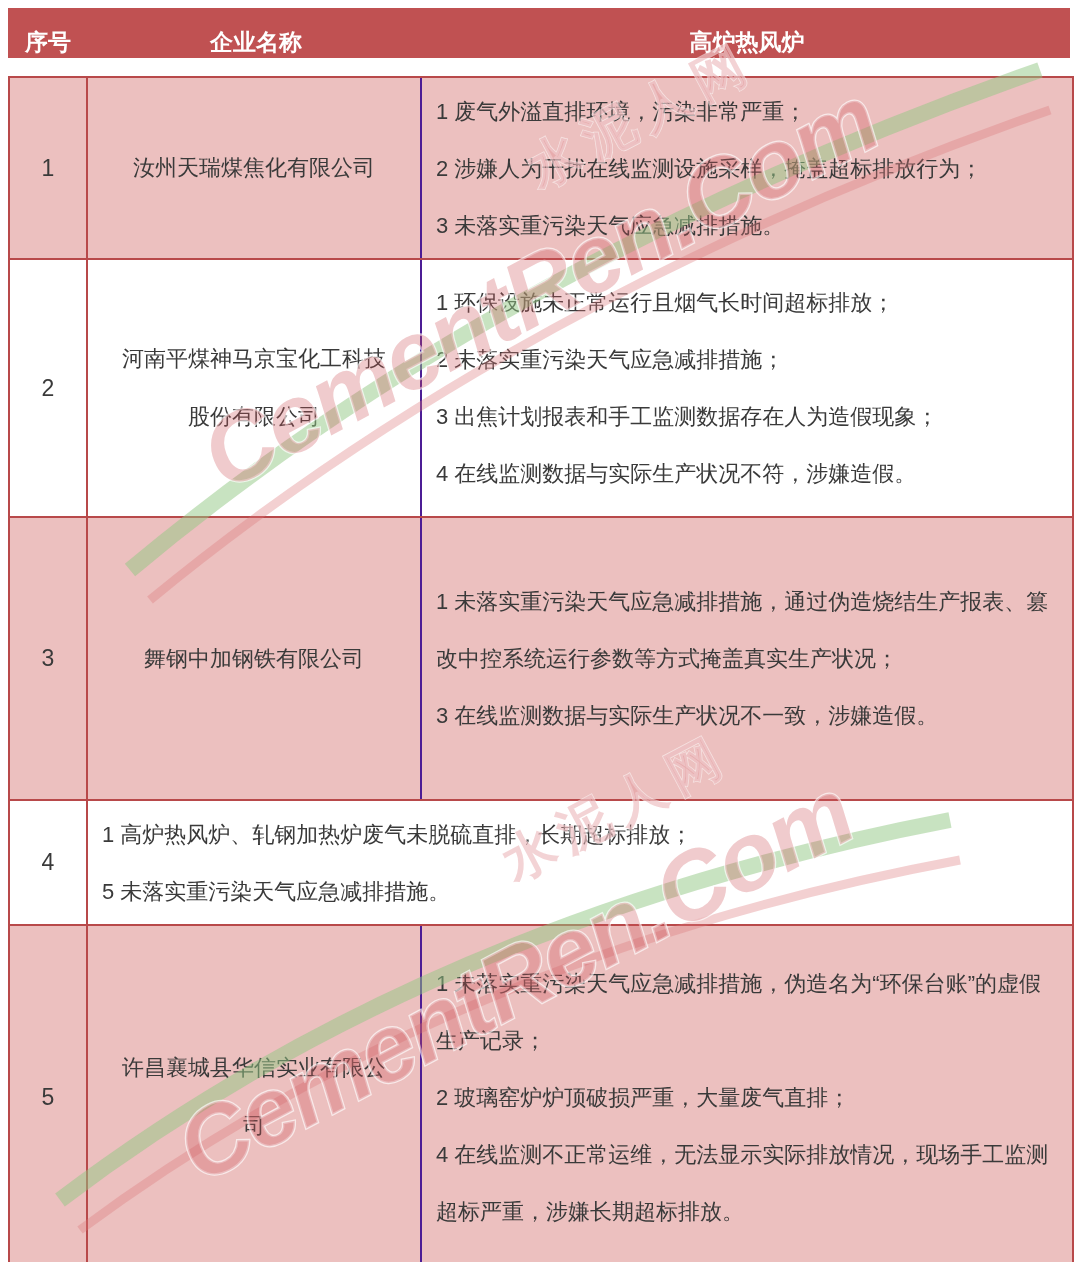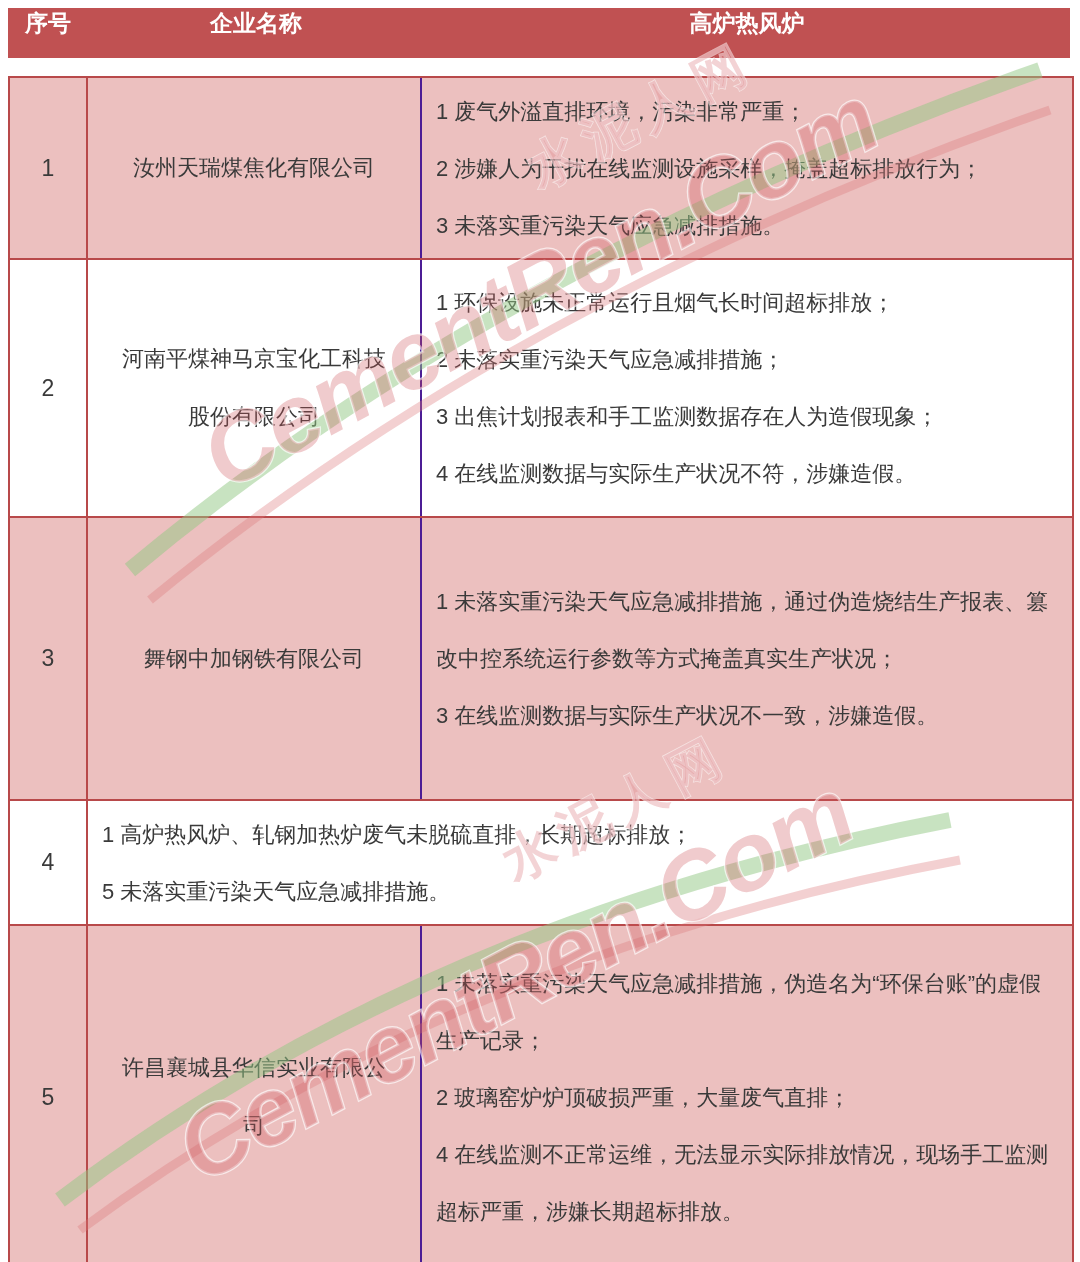--- a/index.html
+++ b/index.html
@@ -10,21 +10,21 @@
     position: relative;
     overflow: hidden;
     color: #3a3a3a;
   }
   .page { position: absolute; inset: 0; }
 
   
   .thead {
     position: absolute; left: 8px; top: 8px; width: 1062px; height: 50px;
     background: #c05152;
-    display: flex; align-items: flex-start;
+    display: flex; align-items: flex-end;
     color: #ffffff; font-weight: bold; font-size: 23px;
   }
   .th { text-align: center; }
   .th-no { width: 80px; }
   .th-company { width: 336px; }
   .th-issues { flex: 1; }
 
   
   .tbody {
     position: absolute; left: 8px; top: 76px; width: 1062px;

